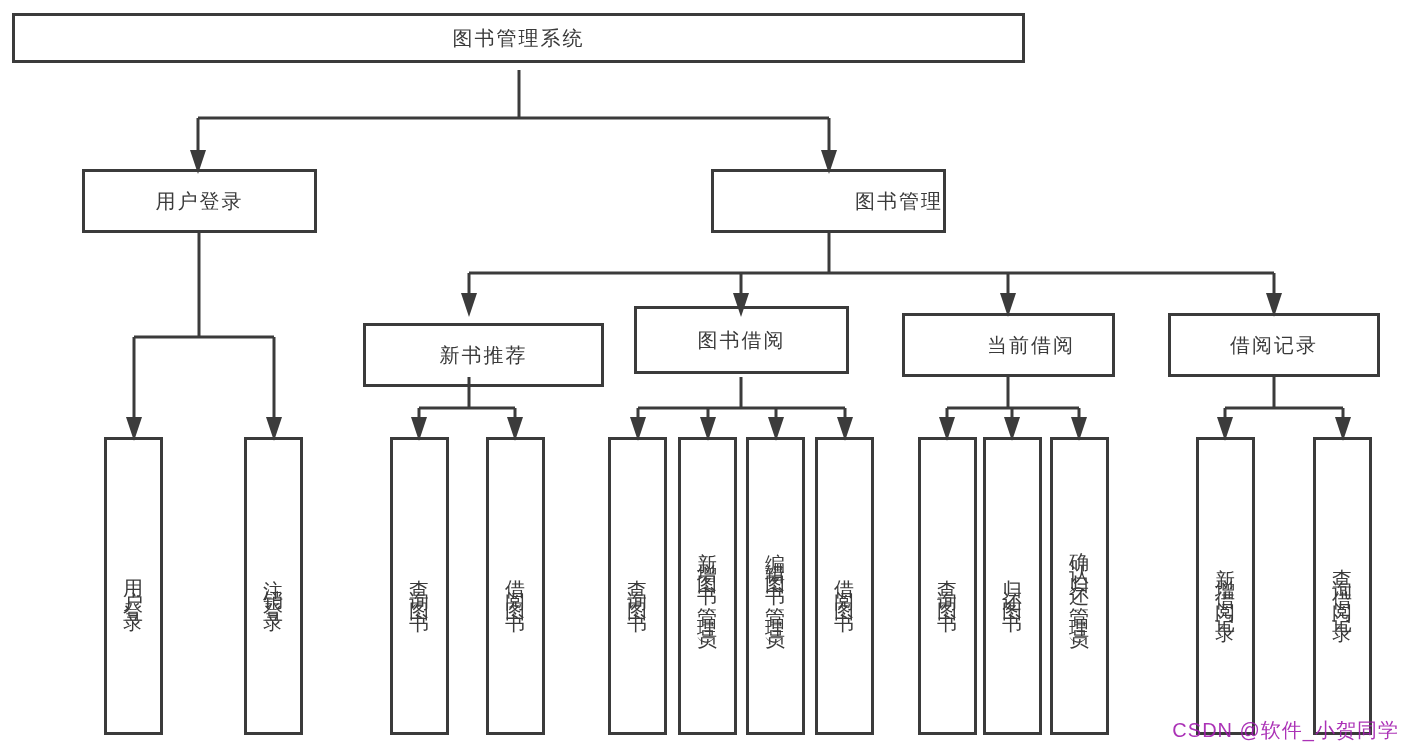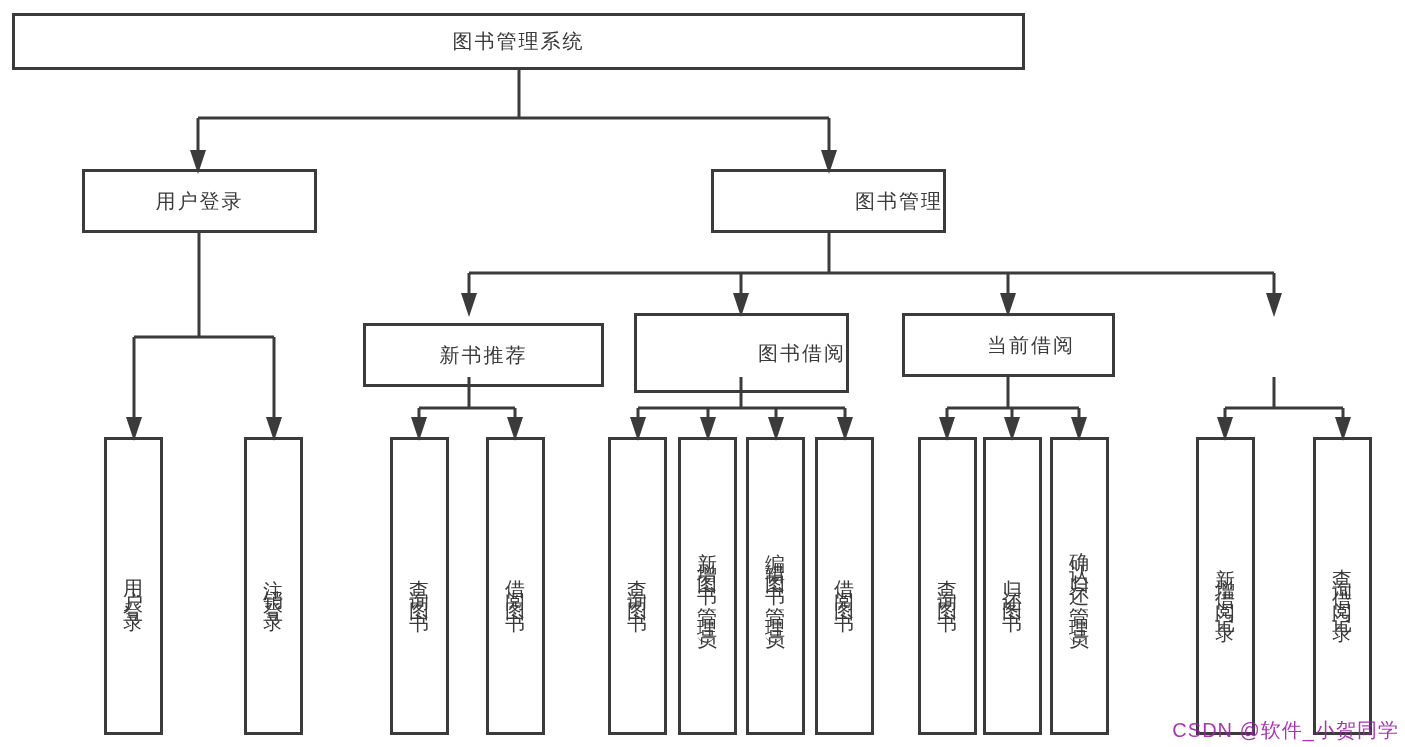--- a/index.html
+++ b/index.html
@@ -105,39 +105,42 @@
       <line x1="1012" y1="408" x2="1012" y2="423" stroke="#3b3b3b" stroke-width="3"></line>
       <polygon points="1004,417 1020,417 1012,441" fill="#3b3b3b"></polygon>
       <line x1="1079" y1="408" x2="1079" y2="423" stroke="#3b3b3b" stroke-width="3"></line>
       <polygon points="1071,417 1087,417 1079,441" fill="#3b3b3b"></polygon>
       <line x1="1225" y1="408" x2="1225" y2="423" stroke="#3b3b3b" stroke-width="3"></line>
       <polygon points="1217,417 1233,417 1225,441" fill="#3b3b3b"></polygon>
       <line x1="1343" y1="408" x2="1343" y2="423" stroke="#3b3b3b" stroke-width="3"></line>
       <polygon points="1335,417 1351,417 1343,441" fill="#3b3b3b"></polygon>
     </svg>
 
-  <div class="node hbox" style="left:12px; top:13px; width:1013px; height:57px;">
+  <div class="node hbox" style="left:12px; top:13px; width:1013px; height:50px;">
     <span>图书管理系统</span>
   </div>
 
   <div class="node hbox" style="left:82px; top:169px; width:235px; height:64px;">
     <span>用户登录</span>
   </div>
   <div class="node hbox" style="left:711px; top:169px; width:235px; height:64px;justify-content:flex-end;">
     <span>图书管理</span>
   </div>
 
   <div class="node hbox" style="left:363px; top:323px; width:241px; height:64px;">
     <span>新书推荐</span>
   </div>
-  <div class="node hbox" style="left:634px; top:313px; width:215px; height:80px;justify-content:flex-end;">
+  <div class="node hbox" style="left:634px; top:306px; width:215px; height:68px;">
     <span>图书借阅</span>
   </div>
   <div class="node hbox" style="left:902px; top:313px; width:213px; height:64px;padding-left:45px;">
     <span>当前借阅</span>
+  </div>
+  <div class="node hbox" style="left:1168px; top:313px; width:212px; height:64px;">
+    <span>借阅记录</span>
   </div>
 
   <div class="node vbox" style="left:104px; top:437px; width:59px; height:298px;">
     <span class="vtext">用户登录</span>
   </div>
   <div class="node vbox" style="left:244px; top:437px; width:59px; height:298px;">
     <span class="vtext">注销登录</span>
   </div>
 
   <div class="node vbox" style="left:390px; top:437px; width:59px; height:298px;">

